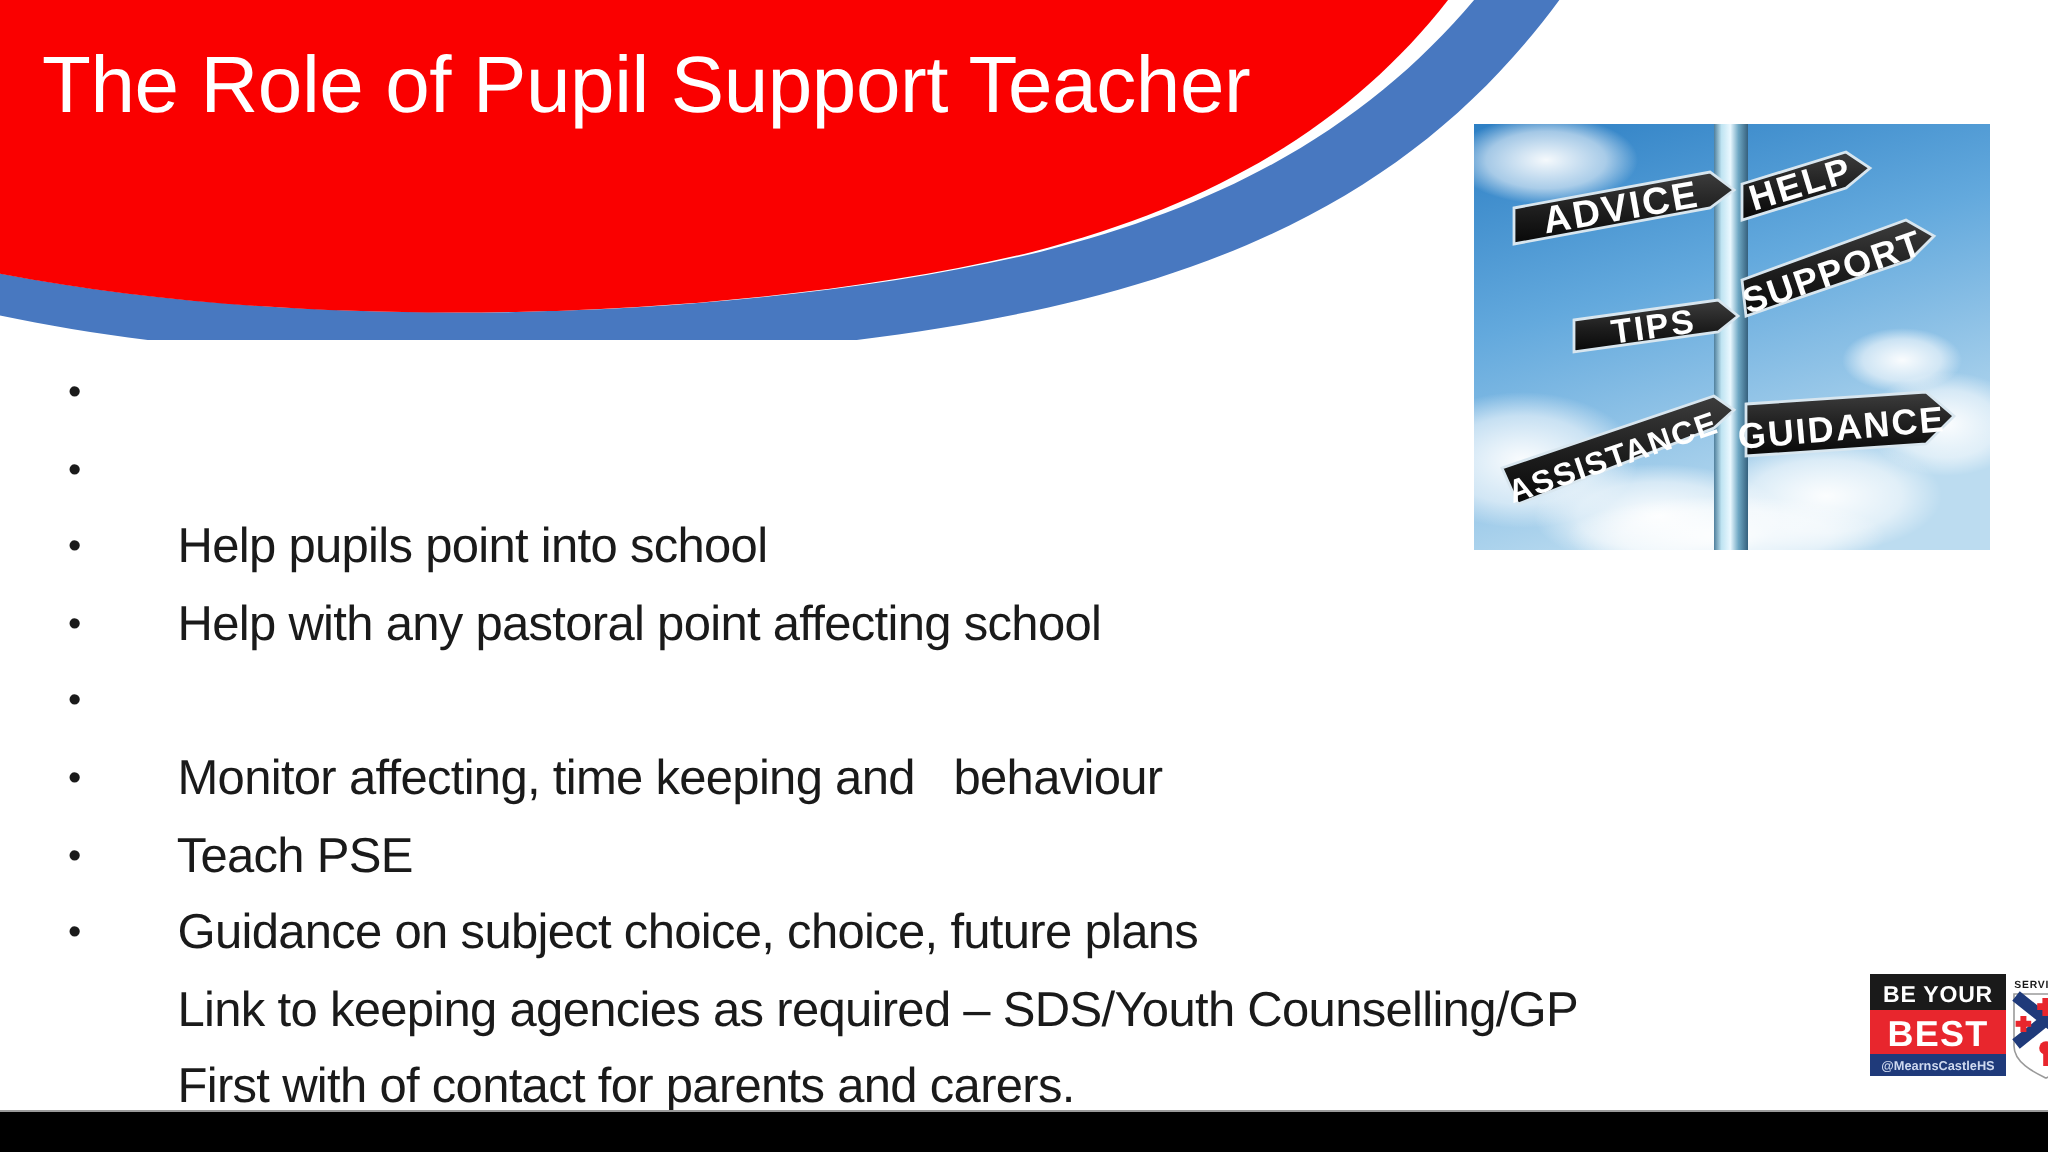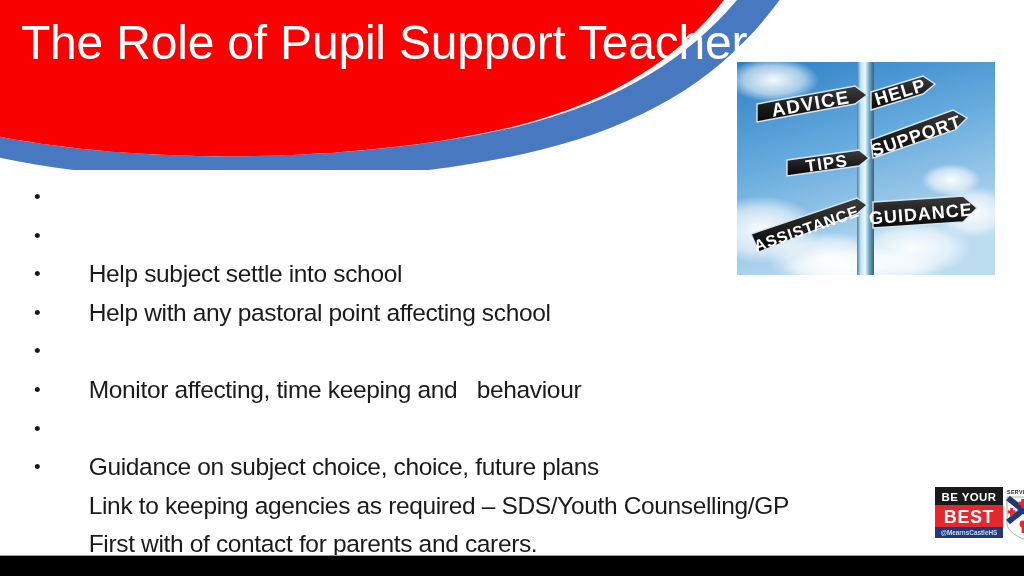--- a/index.html
+++ b/index.html
@@ -30,21 +30,21 @@
     height: 170px;
     display: block;
   }
   #slide-title {
     position: absolute;
     left: 21px;
     top: 20px;
     width: 700px;
     color: #ffffff;
     font-family: "Liberation Sans", sans-serif;
-    font-size: 48px;
+    font-size: 40px;
     font-weight: 400;
     letter-spacing: -0.2px;
     line-height: 46px;
     white-space: nowrap;
   }
 
   
   #bullet-list {
     position: absolute;
     left: 34px;
@@ -135,35 +135,36 @@
       <path d="M -40 -30 L 745 -30 C 700 42, 632 96, 516 126
                C 358 164, 118 168, -40 128 Z" fill="#FA0000"></path>
     </g>
   </svg>
 
   <div id="slide-title">The Role of Pupil Support Teacher</div>
 
   <ul id="bullet-list">
     <li>
       <span class="bullet-mark">•</span>
-      <span>Help subject settle into school</span>
+      <span>Help pupils point into school</span>
     </li>
     <li>
       <span class="bullet-mark">•</span>
       <span>Help with any pastoral point affecting school</span>
     </li>
     <li>
       <span class="bullet-mark">•</span>
     </li>
     <li>
       <span class="bullet-mark">•</span>
       <span>Monitor affecting, time keeping and   behaviour</span>
     </li>
     <li>
       <span class="bullet-mark">•</span>
+      <span>Teach PSE</span>
     </li>
     <li>
       <span class="bullet-mark">•</span>
       <span>Guidance on subject choice, choice, future plans</span>
     </li>
     <li>
       <span class="bullet-mark">•</span>
       <span>Link to keeping agencies as required – SDS/Youth Counselling/GP</span>
     </li>
     <li>

